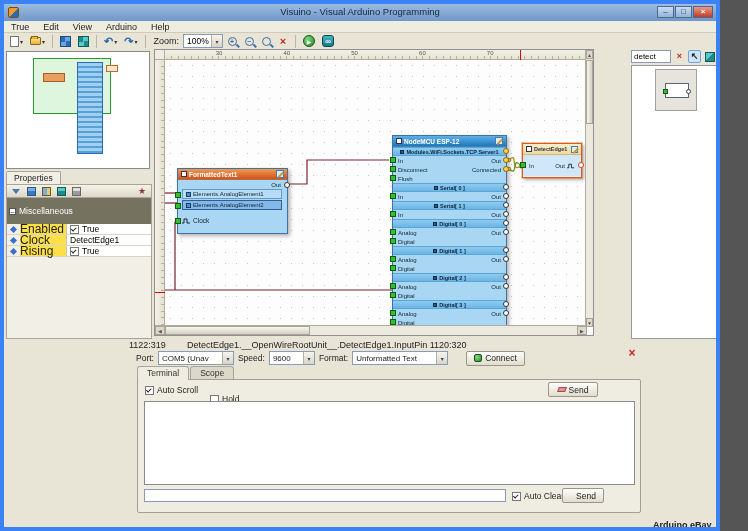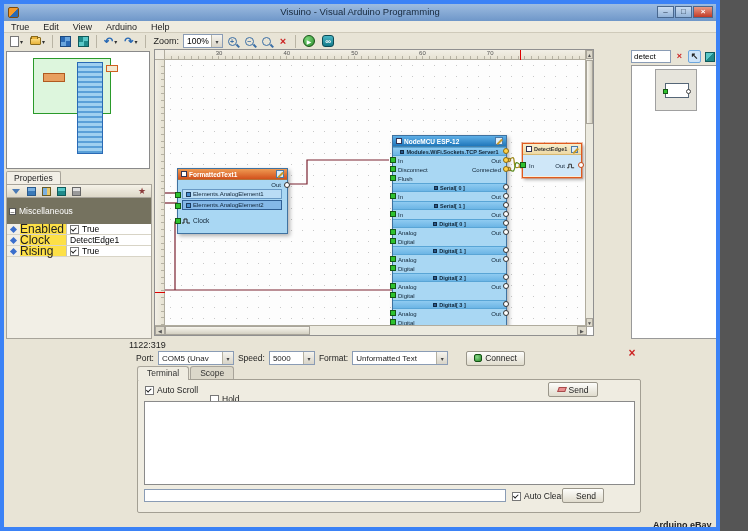--- a/index.html
+++ b/index.html
@@ -637,30 +637,31 @@
       <div class="rp-thumb">
         <span class="mini-blk">
           <span class="mini-pin"></span>
           <span class="mini-ci"></span>
         </span>
       </div>
     </div>
   </div>
 
   <span class="status-coords">1122:319</span>
+  <span class="status-msg">DetectEdge1.__OpenWireRootUnit__.DetectEdge1.InputPin 1120:320</span>
 
   <div class="portbar">
     <span>Port:</span>
     <span class="combo" style="width:76px;">
         <span class="val">COM5 (Unav</span>
         <span class="dd-box">▾</span>
       </span>
     <span>Speed:</span>
     <span class="combo" style="width:46px;">
-        <span class="val">5000</span>
+        <span class="val">9600</span>
         <span class="dd-box">▾</span>
       </span>
     <span>Format:</span>
     <span class="combo" style="width:96px;">
         <span class="val">Unformatted Text</span>
         <span class="dd-box">▾</span>
       </span>
     <span class="btn connect-btn">
         <span class="plug"></span>
         <span>Connect</span>

